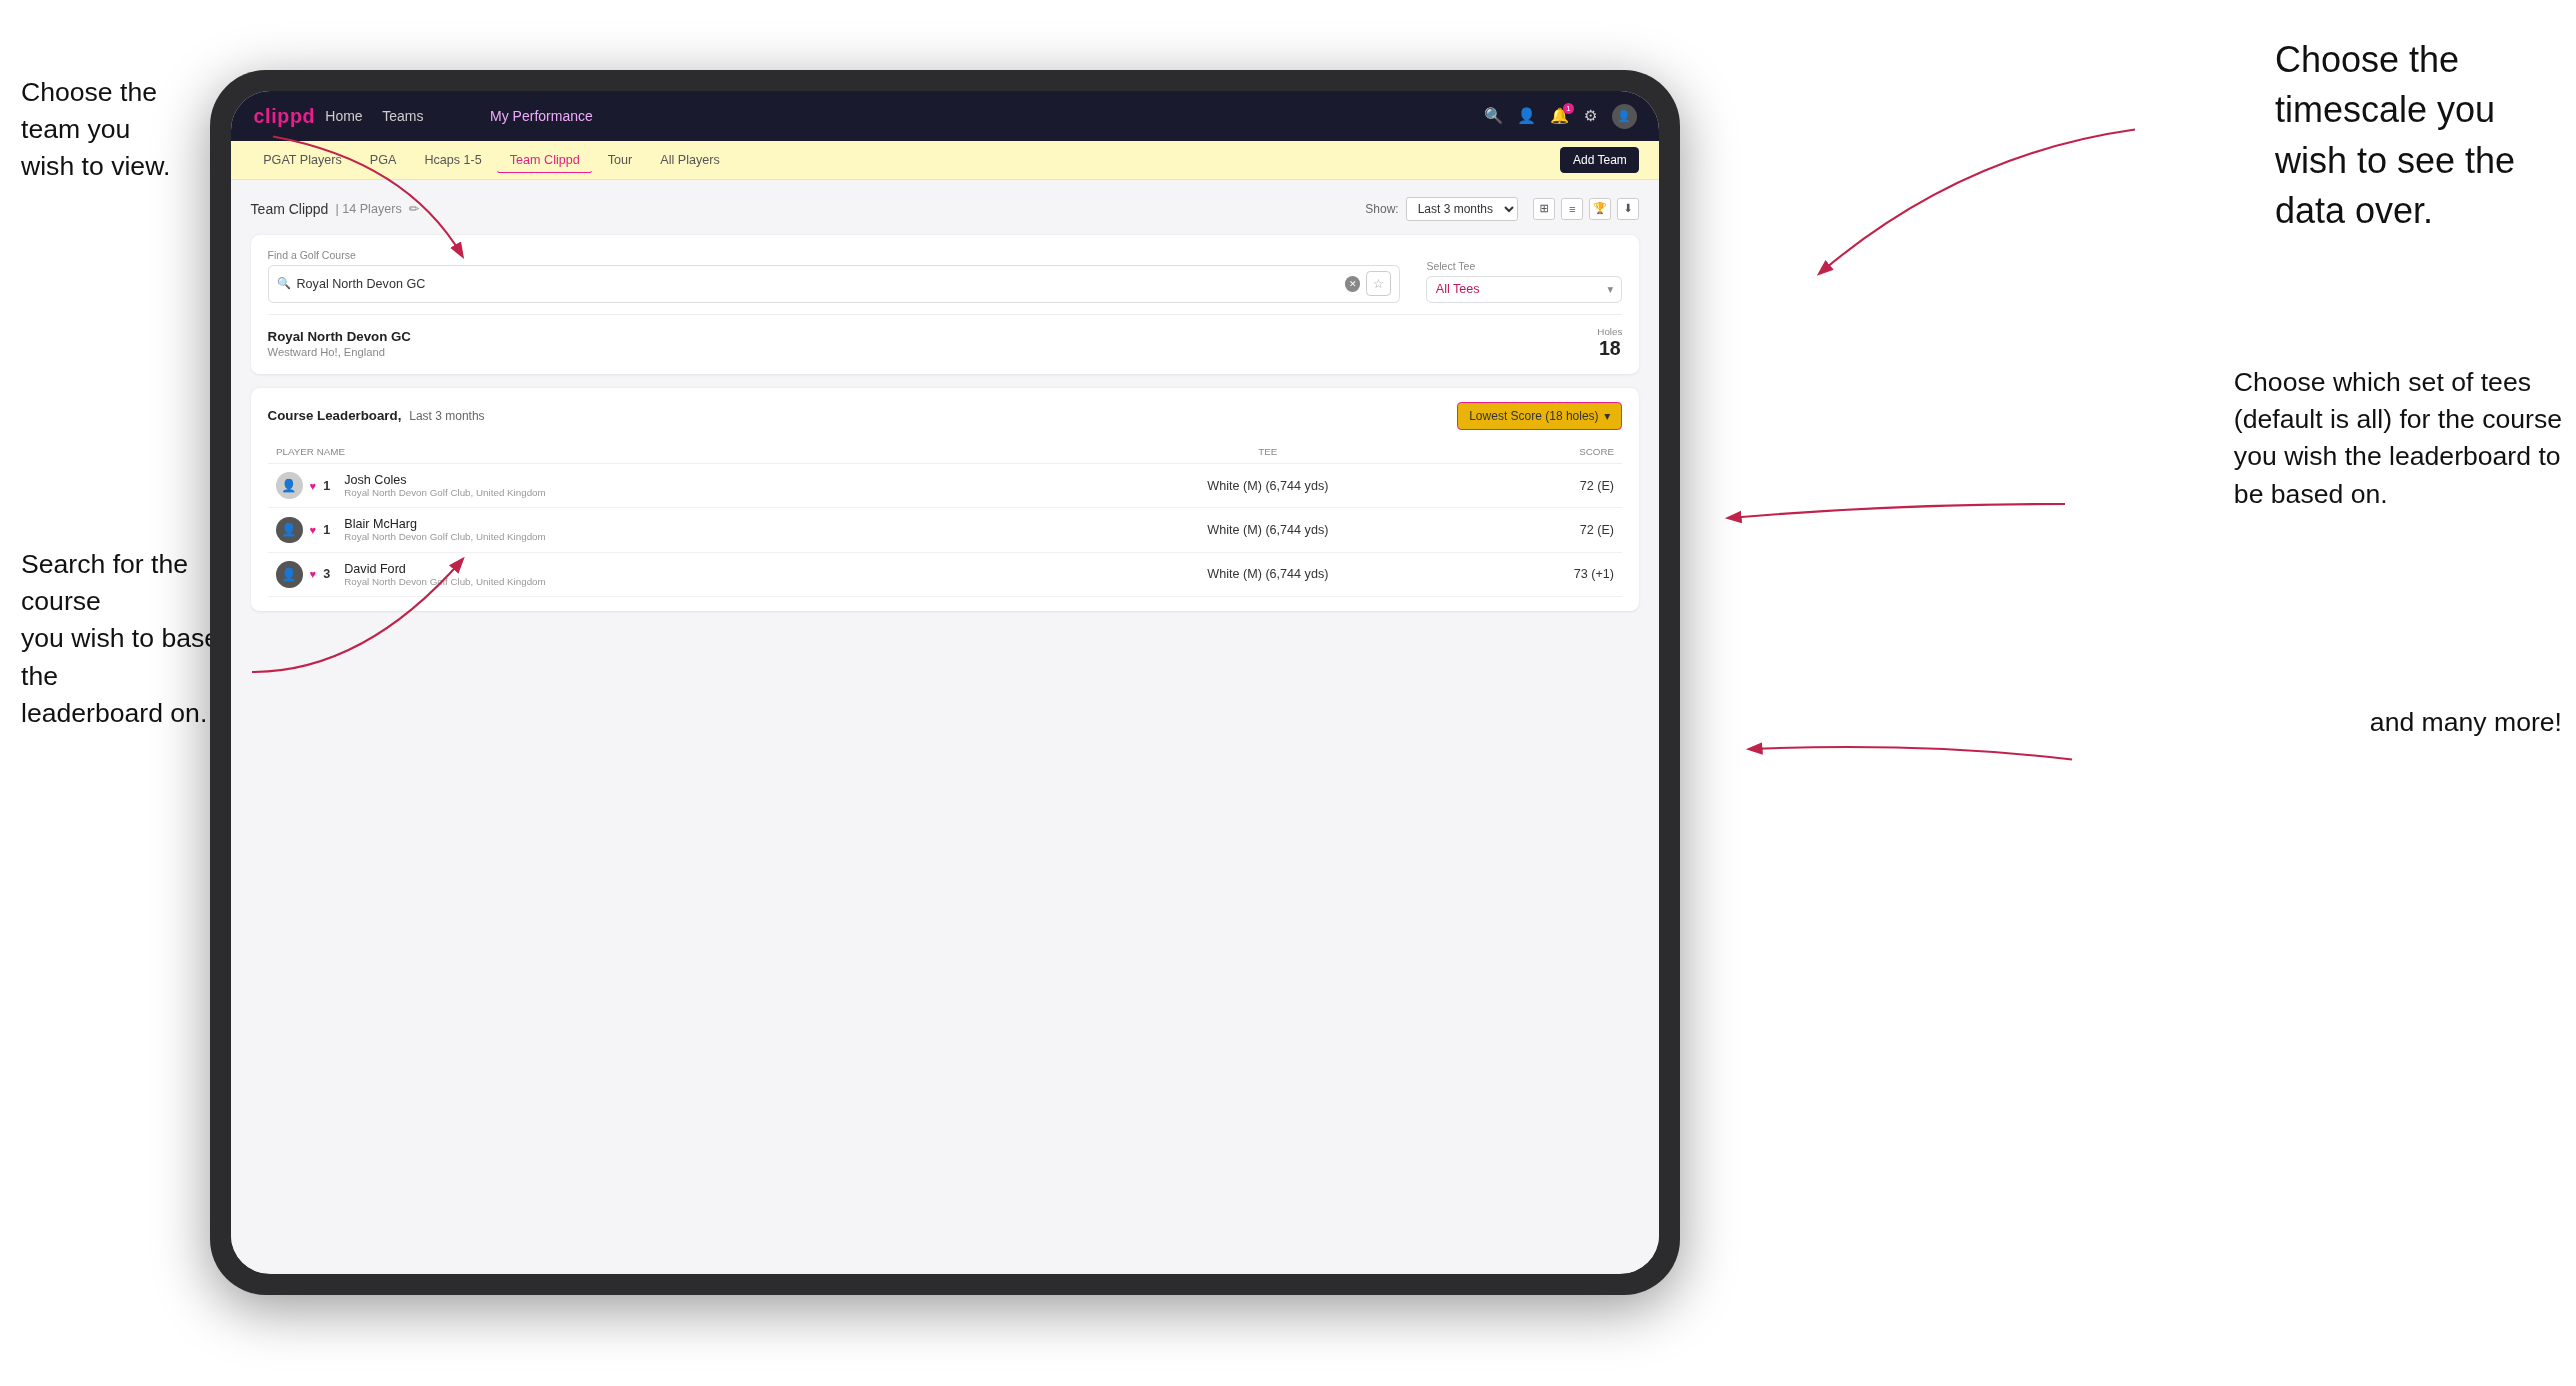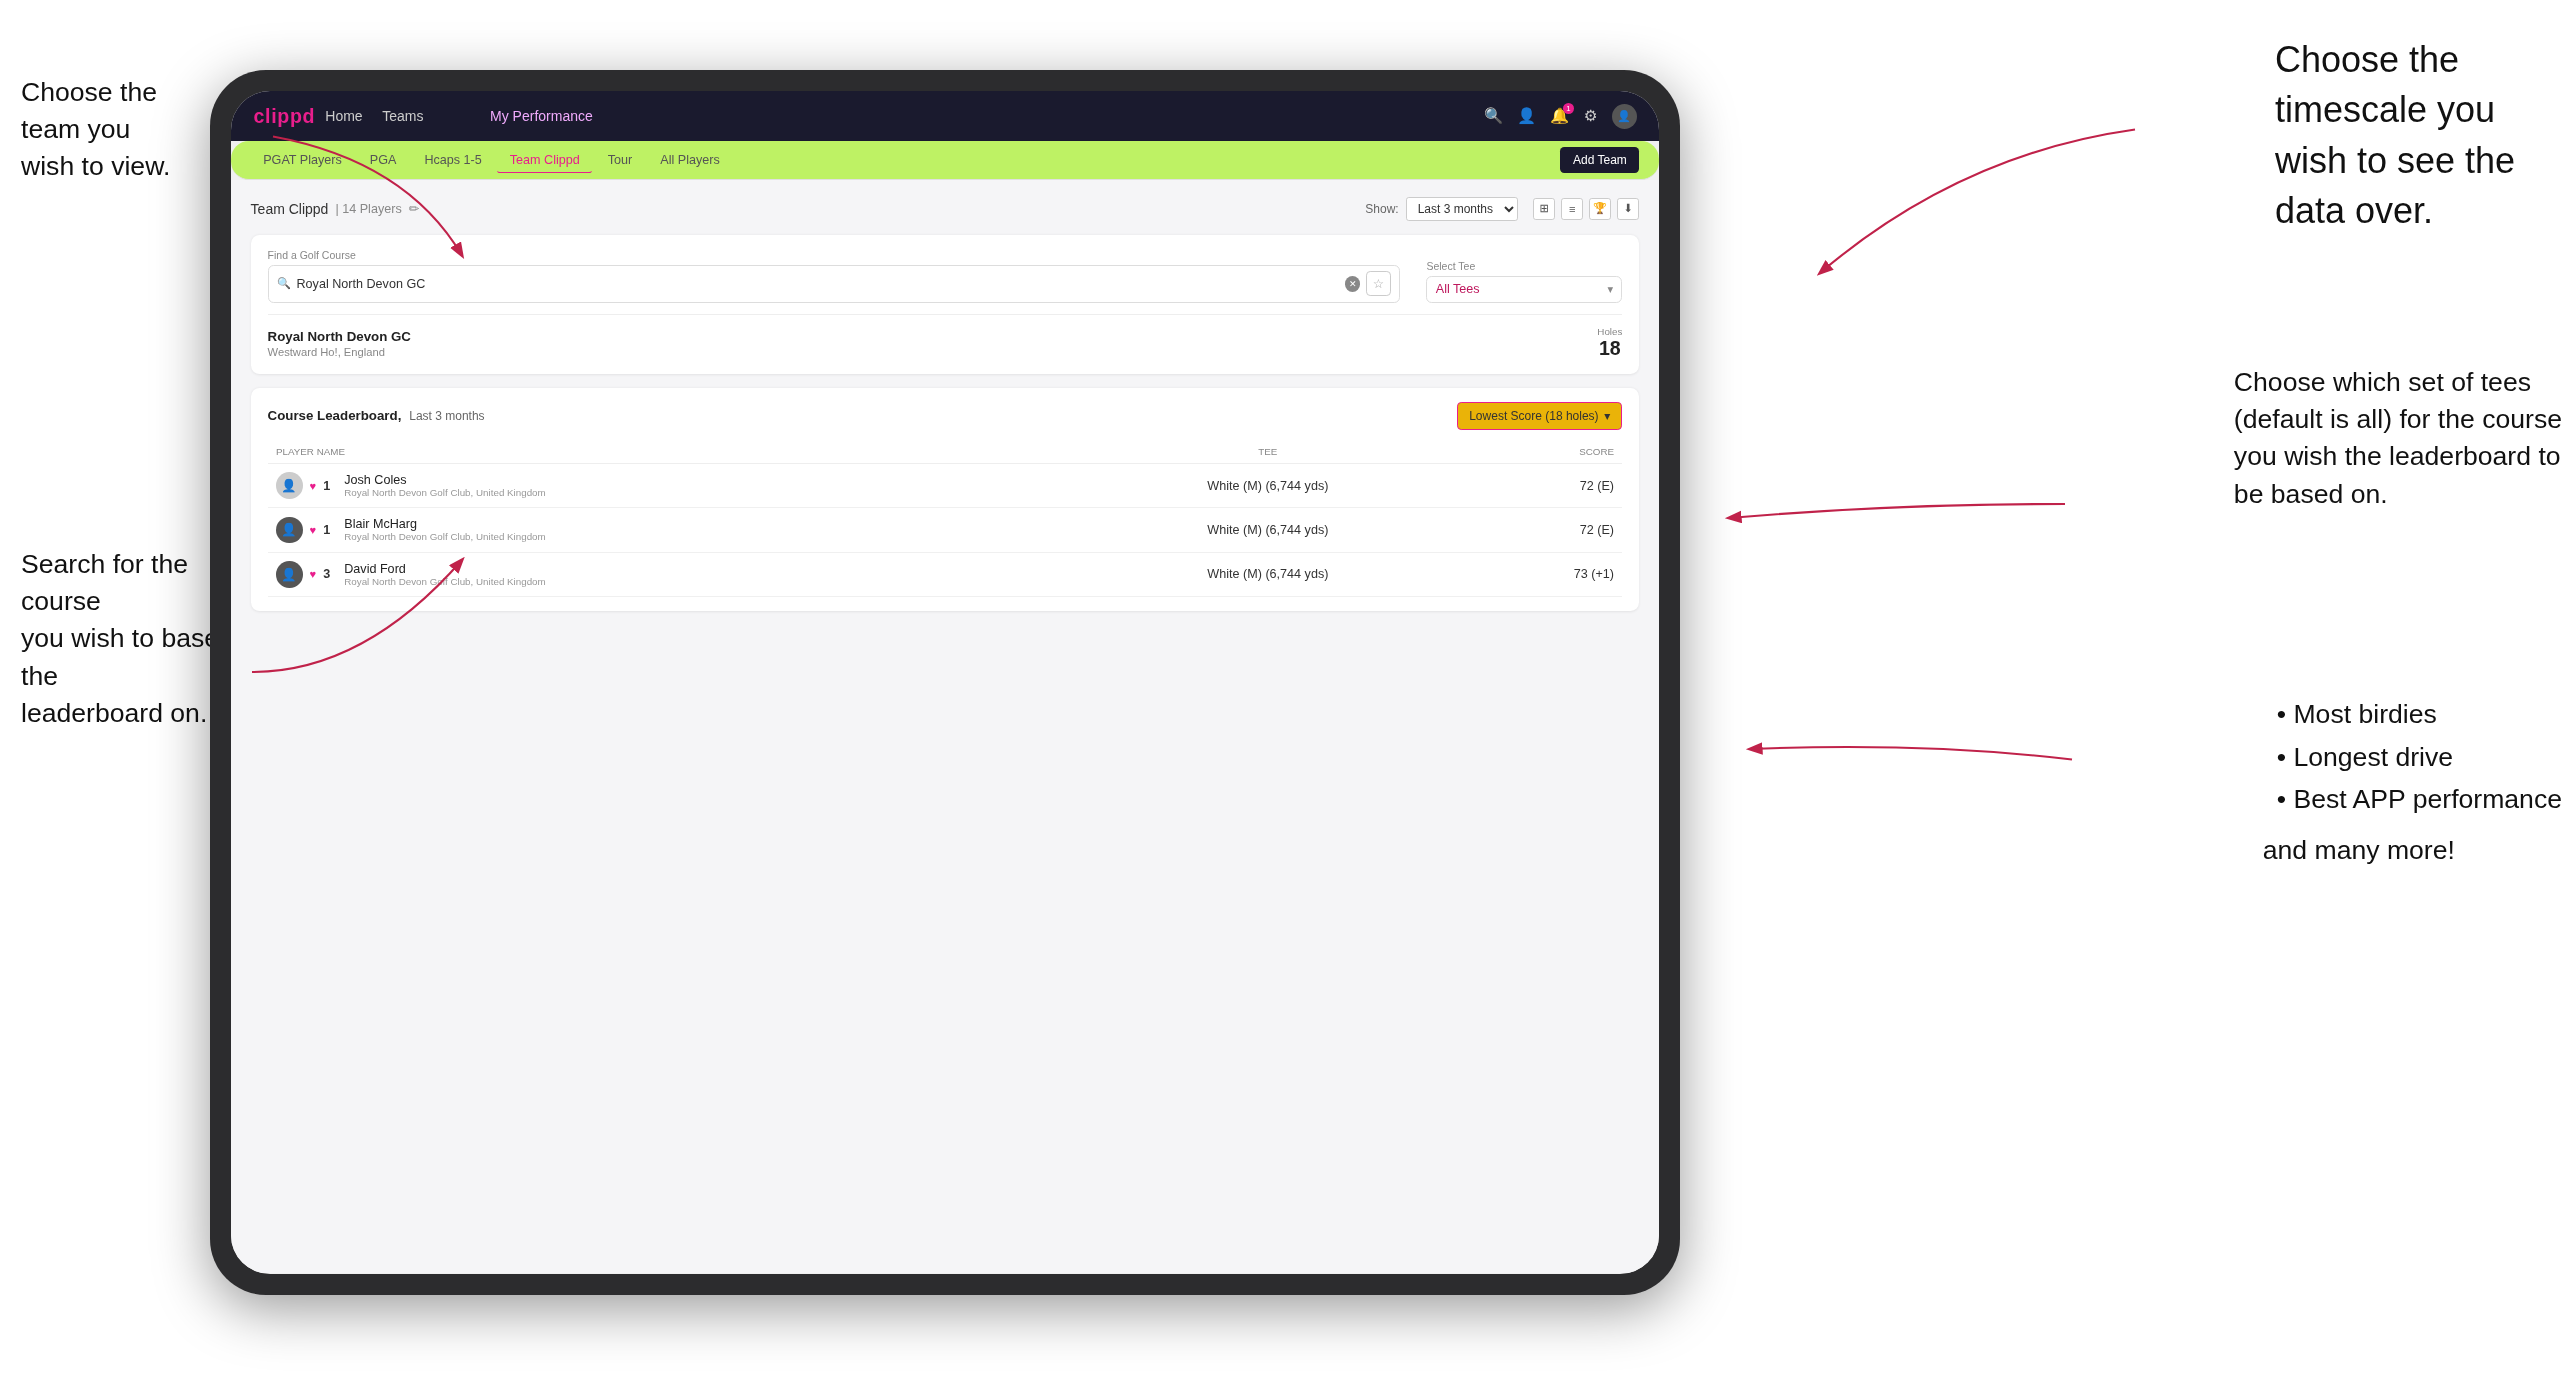--- a/index.html
+++ b/index.html
@@ -108,28 +108,27 @@
       cursor: pointer;
       color: #fff;
       font-size: 11.2px;
       display: flex;
       align-items: center;
       justify-content: center;
     }
 
     
     .sub-nav {
-      background: #bef264;
+      background: #fef9c3;
       height: 39px;
       display: flex;
       align-items: center;
       padding: 0 19.6px;
       gap: 2.8px;
       border-bottom: 0.7px solid #e0e0e0;
-      border-radius: 18px;
     }
     .sub-nav-item {
       padding: 5.6px 12.6px;
       font-size: 12.6px;
       color: #555;
       cursor: pointer;
       border-radius: 2.8px;
     }
     .sub-nav-item.active {
       color: #e91e8c;
@@ -527,25 +526,20 @@
 </div>
 
 <div class="ann-mid-right annotation">
   <span style="white-space:pre-line;">Choose which set of tees
 (default is all) for the course
 you wish the leaderboard to
 be based on.</span>
 </div>
 
 <div class="ann-bottom-right annotation">
-  <ul class="bullet-list">
-      <li style="font-size: 26.6px; line-height: 1.6; color: rgb(17, 17, 17);">Most birdies</li>
-      <li style="font-size: 26.6px; line-height: 1.6; color: rgb(17, 17, 17);">Longest drive</li>
-      <li style="font-size: 26.6px; line-height: 1.6; color: rgb(17, 17, 17);">Best APP performance</li>
-    </ul>
   <p class="and-more">and many more!</p>
 </div>
 
 <div class="tablet-frame">
   <div class="tablet-screen">
 
     <div class="top-nav">
       <span class="nav-logo">clippd</span>
       <div class="nav-links">
         <span class="nav-link">Home</span>

